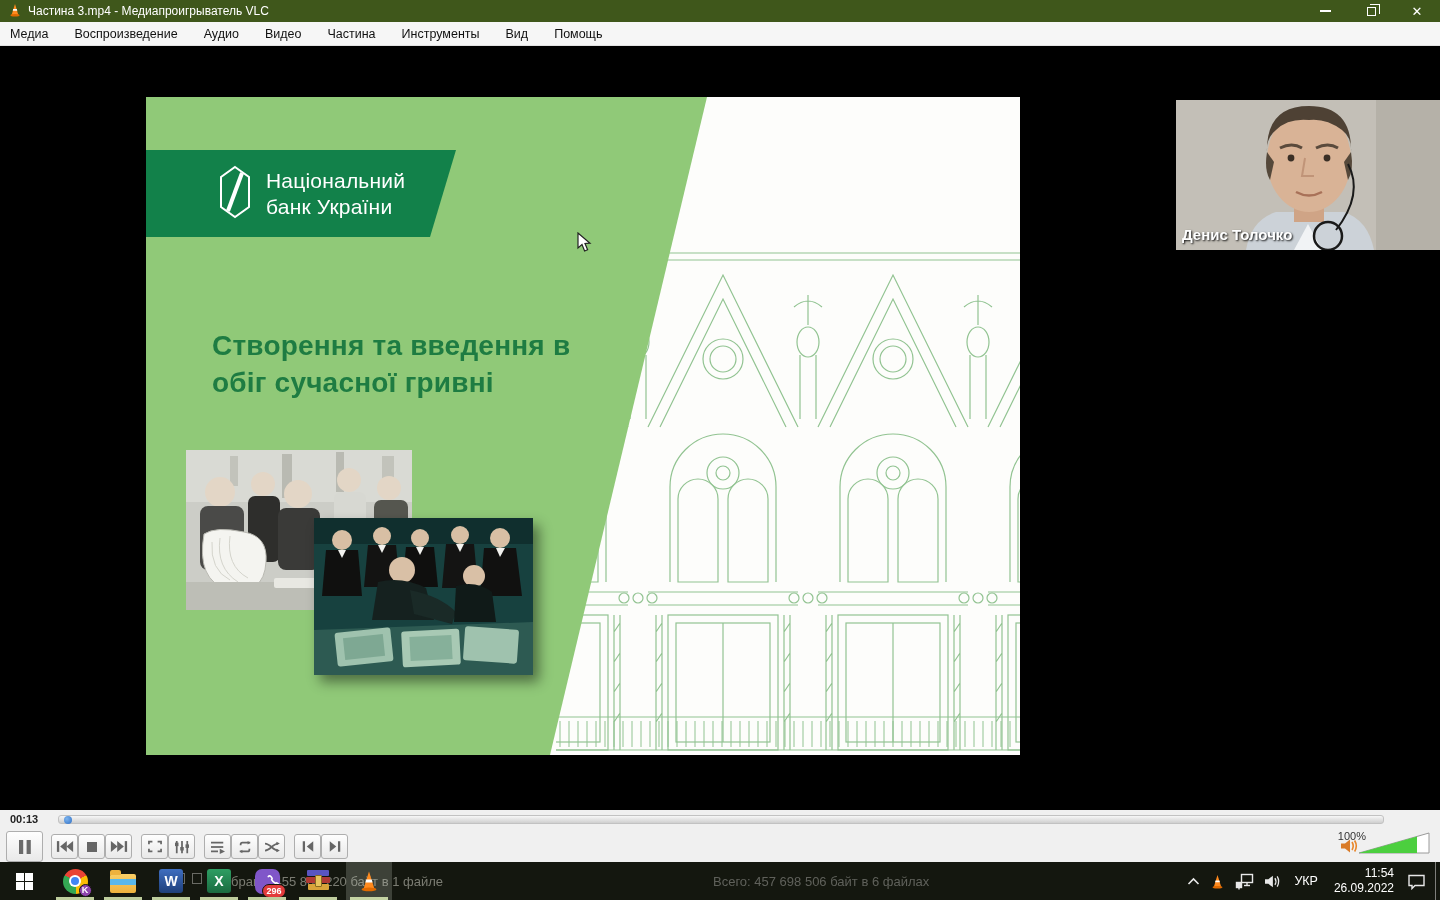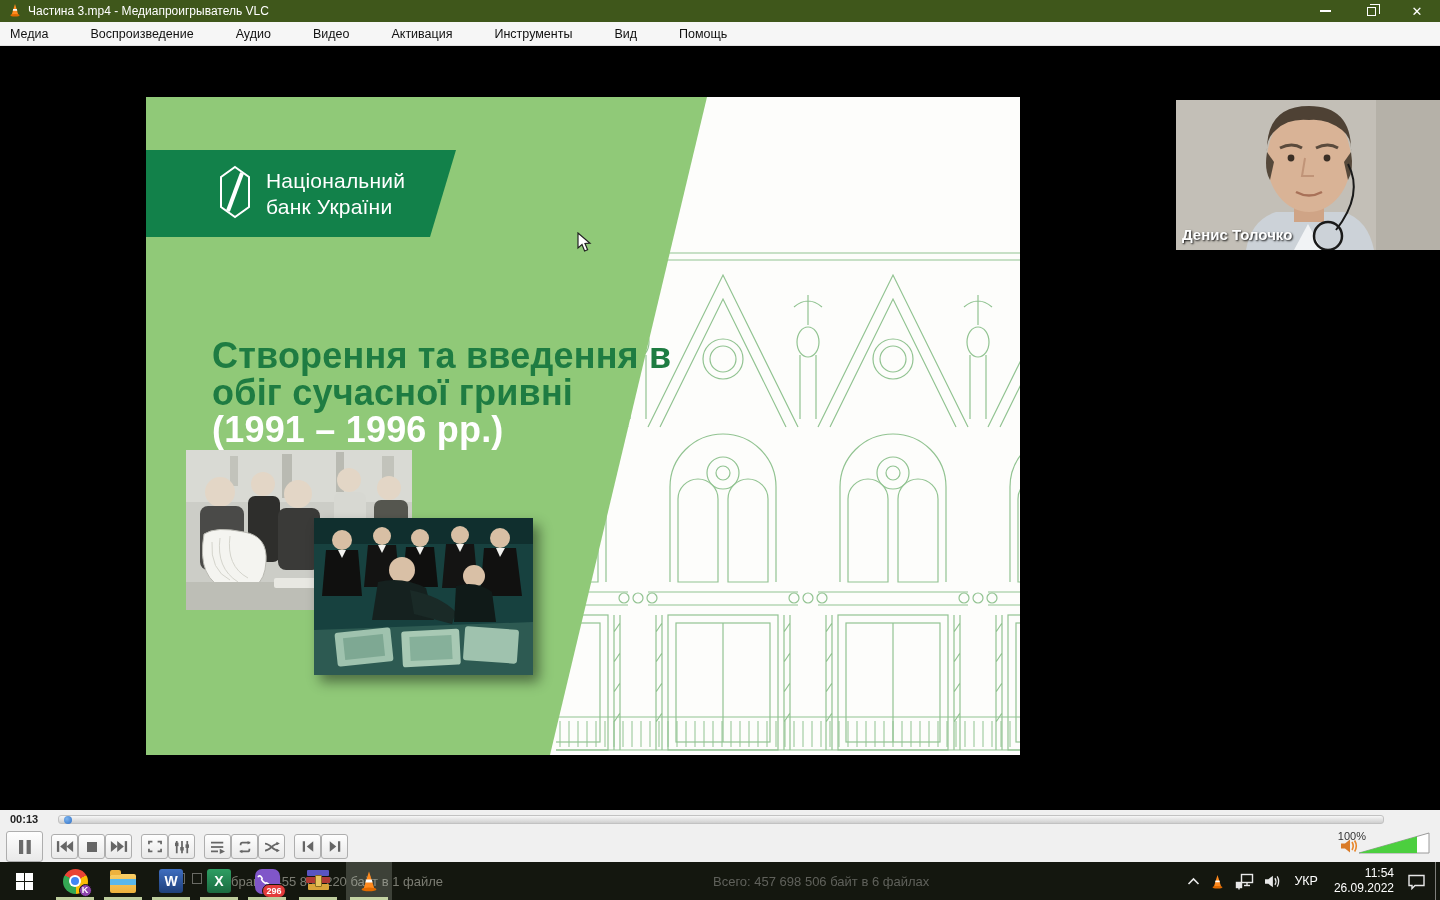--- a/index.html
+++ b/index.html
@@ -13,36 +13,36 @@
   .titlebar .appicon { margin:0 6px 0 8px; }
   .win-controls { position:absolute; right:0; top:0; height:22px; display:flex; }
   .win-btn { width:46px; height:22px; display:flex; align-items:center; justify-content:center; color:#fff; }
   .glyph-min { width:11px; height:1.5px; background:#fff; display:block; }
   .glyph-restore { width:9px; height:9px; border:1.5px solid #fff; position:relative; background:#3f571b;}
   .glyph-restore:before { content:""; position:absolute; left:2px; top:-4px; width:9px; height:9px; border:1.5px solid #fff; border-bottom:none; border-left:none;}
   .glyph-close { font-size:13px; line-height:1; }
 
   
   .menubar { position:absolute; left:0; top:22px; width:1440px; height:24px; background:#f6f6f6;
-    display:flex; align-items:center; gap:38px; padding-left:8px; font-size:12.5px; color:#111; z-index:80; border-bottom:1px solid #e2e2e2;}
+    display:flex; align-items:center; gap:22px; padding-left:8px; font-size:12.5px; color:#111; z-index:80; border-bottom:1px solid #e2e2e2;}
   .menu-item { padding:2px 2px; cursor:default; }
 
   
   .video { position:absolute; left:0; top:46px; width:1440px; height:764px; background:#000; overflow:hidden; }
 
   
   .slide { position:absolute; left:146px; top:51px; width:874px; height:658px; background:#fdfdfb; overflow:hidden;padding-left:48px; }
   .arch { position:absolute; left:410px; top:150px; }
   .greenpoly { position:absolute; left:0; top:0; width:874px; height:658px; background:#90c978;
     clip-path:polygon(0 0, 561px 0, 404px 658px, 0 658px); }
   .banner { position:absolute; left:0; top:53px; width:310px; height:87px; background:#12814a;
     clip-path:polygon(0 0, 100% 0, calc(100% - 26px) 100%, 0 100%); display:flex; align-items:center; }
   .banner-logo { margin-left:72px; }
   .banner-text { margin-left:14px; color:#fff; font-size:21px; line-height:1.2; font-weight:500; letter-spacing:.2px;}
-  .slide-title { position:absolute; left:66px; top:240px; font-size:36px; font-weight:bold; line-height:37px; color:#1e7c42; letter-spacing:.2px;}
+  .slide-title { position:absolute; left:66px; top:230px; font-size:28px; font-weight:bold; line-height:37px; color:#1e7c42; letter-spacing:.2px;}
   .slide-title .white { color:#ffffff; }
   .photo1 { position:absolute; left:40px; top:353px; width:226px; height:160px; }
   .photo2 { position:absolute; left:168px; top:421px; width:219px; height:157px; box-shadow:6px 7px 12px rgba(0,0,0,.45); }
 
   
   .webcam { position:absolute; left:1166px; top:51px; width:274px; height:156px; background:#000; padding:3px 0 3px 10px; }
   .webcam-name { position:absolute; left:16px; bottom:10px; color:#fff; font-size:15px; font-weight:bold; text-shadow:1px 1px 2px rgba(0,0,0,.9); }
 
   
   .cursor { position:absolute; left:577px; top:186px; z-index:55; }
@@ -88,21 +88,21 @@
   .chrome-ball:before { content:""; position:absolute; left:6.5px; top:6.5px; width:12px; height:12px; border-radius:50%; background:#fff; }
   .chrome-ball:after { content:""; position:absolute; left:8.5px; top:8.5px; width:8px; height:8px; border-radius:50%; background:#4285f4; }
   .folder { position:relative; width:26px; height:19px; background:linear-gradient(#f9ce66,#eeb23e); border-radius:2px; margin-top:4px;}
   .folder:before { content:""; position:absolute; left:0; top:-4px; width:11px; height:5px; background:#eeb23e; border-radius:2px 2px 0 0; }
   .folder:after { content:""; position:absolute; left:0; top:5px; width:26px; height:6px; background:#59b7ea; }
   .office { width:24px; height:24px; border-radius:3px; color:#fff; font-weight:bold; font-size:14px;
     display:flex; align-items:center; justify-content:center; }
   .word { background:linear-gradient(#3f6ec0,#1e3f7a); }
   .excel { background:linear-gradient(#2e9e63,#1a6b40); }
   .viber { position:relative; width:25px; height:25px; border-radius:7px; background:#8056c9;
-    display:flex; align-items:center; justify-content:flex-start; }
+    display:flex; align-items:center; justify-content:flex-end; }
   .winrar { position:relative; width:24px; height:23px; }
   .winrar .b1 { position:absolute; top:0; left:1px; width:22px; height:6px; background:#5a55c0; border-radius:1px;}
   .winrar .b2 { position:absolute; top:7px; left:0; width:24px; height:6px; background:#b03a34; border-radius:1px;}
   .winrar .b3 { position:absolute; top:14px; left:2px; width:21px; height:6px; background:#d9a43a; border-radius:1px;}
   .winrar .clasp { position:absolute; top:5px; left:9px; width:7px; height:12px; background:#e7c35c; border:1px solid #8a6b20; border-radius:1px;}
   .tray { position:absolute; right:0; top:0; height:38px; display:flex; align-items:center; color:#fff; }
   .tray-item { display:flex; align-items:center; justify-content:center; height:38px; padding:0 5px; }
   .tray-lang { font-size:12.5px; padding:0 8px; }
   .tray-clock { font-size:12px; text-align:right; line-height:15px; padding:0 8px; }
   .tb-showdesk { width:5px; height:38px; border-left:1px solid rgba(255,255,255,.45); margin-left:4px;}
@@ -132,21 +132,21 @@
           <span class="glyph-close">✕</span>
         </div>
     </div>
   </div>
 
   <div class="menubar">
     <span class="menu-item">Медиа</span>
     <span class="menu-item">Воспроизведение</span>
     <span class="menu-item">Аудио</span>
     <span class="menu-item">Видео</span>
-    <span class="menu-item">Активация</span>
+    <span class="menu-item">Частина</span>
     <span class="menu-item">Инструменты</span>
     <span class="menu-item">Вид</span>
     <span class="menu-item">Помощь</span>
   </div>
 
   <div class="video">
 
     <div class="slide">
 
       <svg class="arch" width="464" height="508" viewBox="0 0 464 508" fill="none" stroke="#8cc08c" stroke-width="1.2" opacity="0.95">
@@ -199,21 +199,20 @@
         </span>
         <div class="banner-text">
           <div>Національний</div>
           <div>банк України</div>
         </div>
       </div>
 
       <div class="slide-title">
         <div>Створення та введення в</div>
         <div>обіг сучасної гривні</div>
-        <div class="white">(1991 – 1996 рр.)</div>
       </div>
 
       <svg class="photo1" width="226" height="160" viewBox="0 0 226 160">
         <rect width="226" height="160" fill="#cccdc7"></rect>
         <rect x="0" y="0" width="226" height="52" fill="#d9dad4"></rect>
         <rect x="96" y="4" width="10" height="44" fill="#b9bab2"></rect>
           <rect x="150" y="2" width="8" height="40" fill="#b9bab2"></rect>
         <rect x="196" y="6" width="12" height="38" fill="#c2c3bb"></rect>
           <rect x="44" y="6" width="8" height="30" fill="#c2c3bb"></rect>
         <circle cx="34" cy="42" r="15" fill="#e3d6c6"></circle>

